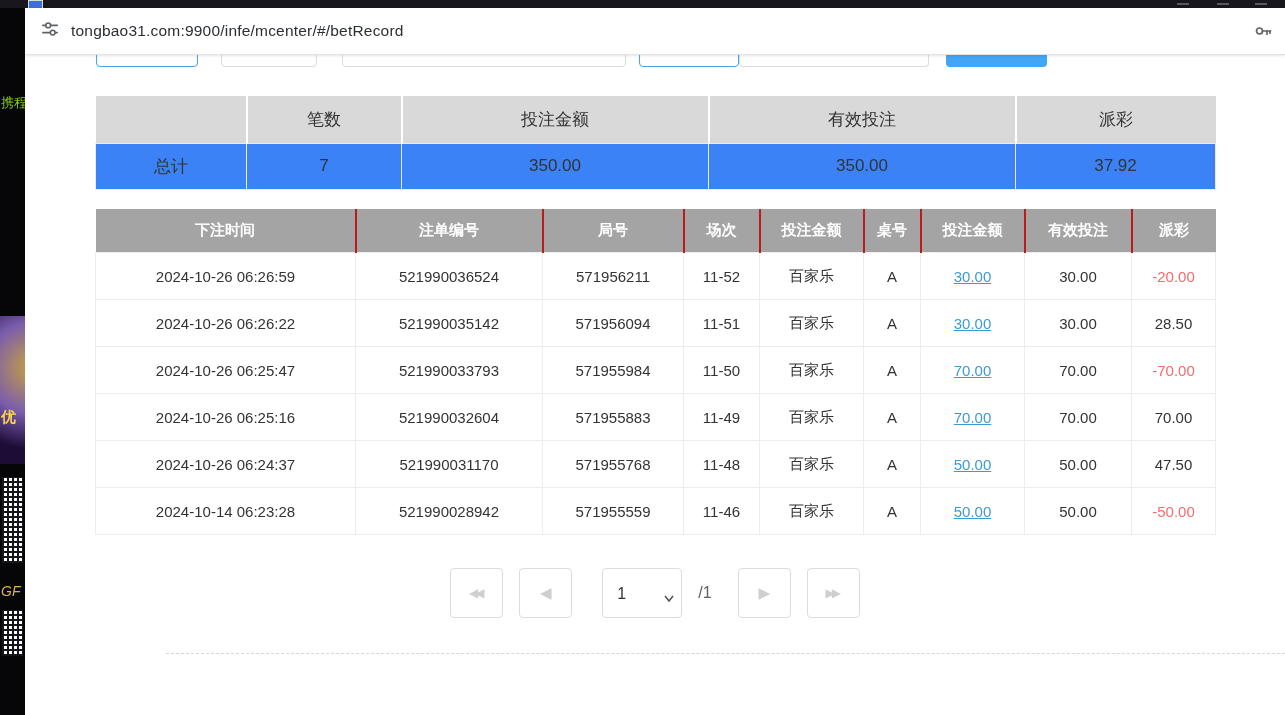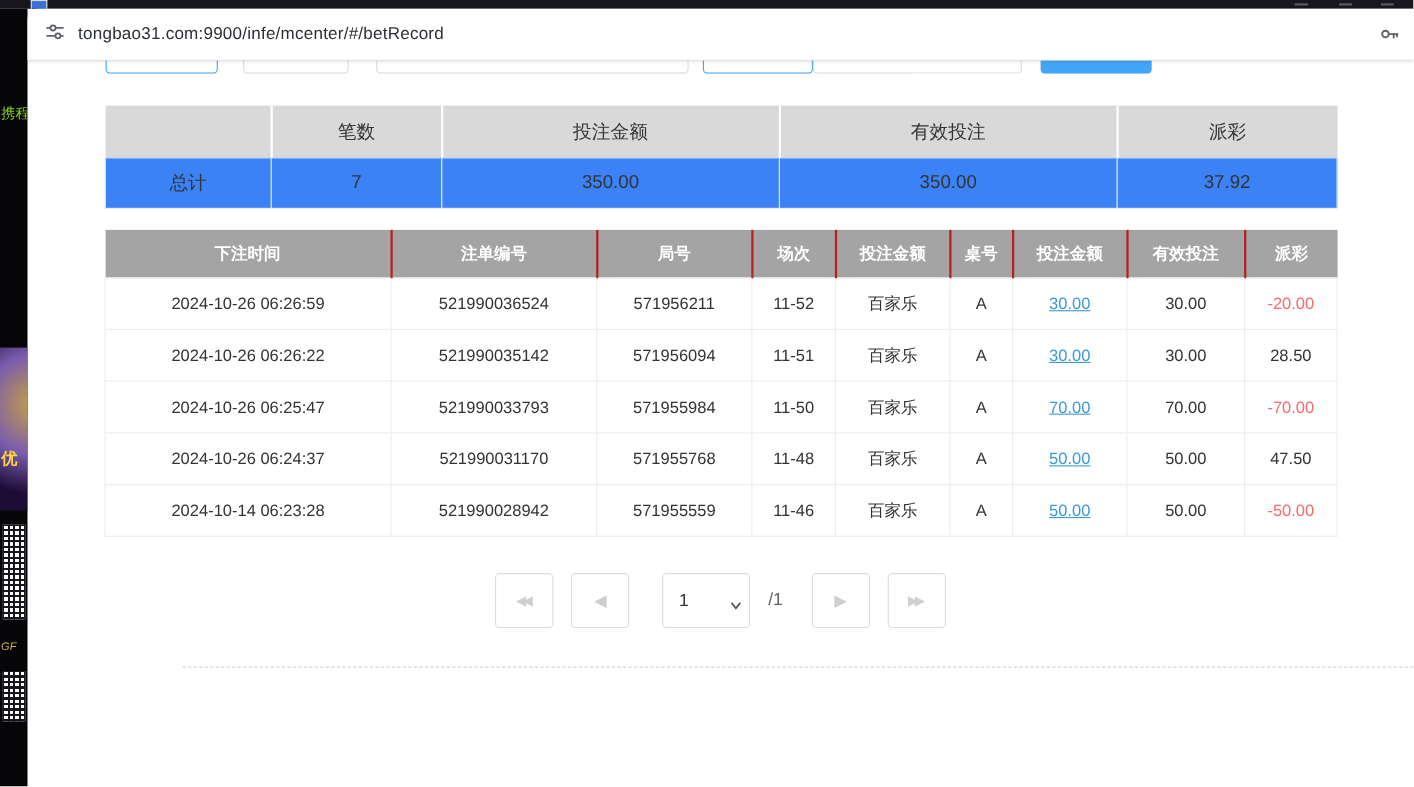--- a/index.html
+++ b/index.html
@@ -44,21 +44,21 @@
   
   .left-strip {
     position: absolute; left: 0; top: 8px; width: 25px; height: 707px;
     background: #060609; overflow: hidden; z-index: 10;
   }
   .strip-text { position: absolute; left: 1px; color: #84cc16; font-size: 13px;
     white-space: nowrap; width: 25px; overflow: hidden; }
   .strip-text.gold { color: #ffd24a; font-weight: bold; }
   .t1 { top: 86px; }
   .t2 { top: 400px; font-size: 15px; }
-  .t3 { top: 575px; color: #d8b24a; font-size: 10px; font-style: italic; }
+  .t3 { top: 575px; color: #d8b24a; font-size: 14px; font-style: italic; }
   .strip-banner {
     position: absolute; left: 0; top: 308px; width: 25px; height: 148px;
     background: radial-gradient(circle at 130% 35%, #c9a23f 0%, #7a5cae 45%, #1c0d36 80%);
   }
   .strip-qr {
     position: absolute; left: 2px; width: 21px;
     background:
       repeating-linear-gradient(0deg, #15151a 0 2px, transparent 2px 5px),
       repeating-linear-gradient(90deg, #15151a 0 2px, transparent 2px 5px),
       #ffffff;
@@ -278,20 +278,31 @@
         <td>521990033793</td>
         <td>571955984</td>
         <td>11-50</td>
         <td>百家乐</td>
         <td>A</td>
         <td><a href="#" class="amt-link">70.00</a></td>
         <td>70.00</td>
         <td class="neg">-70.00</td>
       </tr>
 
+      <tr>
+        <td>2024-10-26 06:25:16</td>
+        <td>521990032604</td>
+        <td>571955883</td>
+        <td>11-49</td>
+        <td>百家乐</td>
+        <td>A</td>
+        <td><a href="#" class="amt-link">70.00</a></td>
+        <td>70.00</td>
+        <td>70.00</td>
+      </tr>
 
       <tr>
         <td>2024-10-26 06:24:37</td>
         <td>521990031170</td>
         <td>571955768</td>
         <td>11-48</td>
         <td>百家乐</td>
         <td>A</td>
         <td><a href="#" class="amt-link">50.00</a></td>
         <td>50.00</td>

